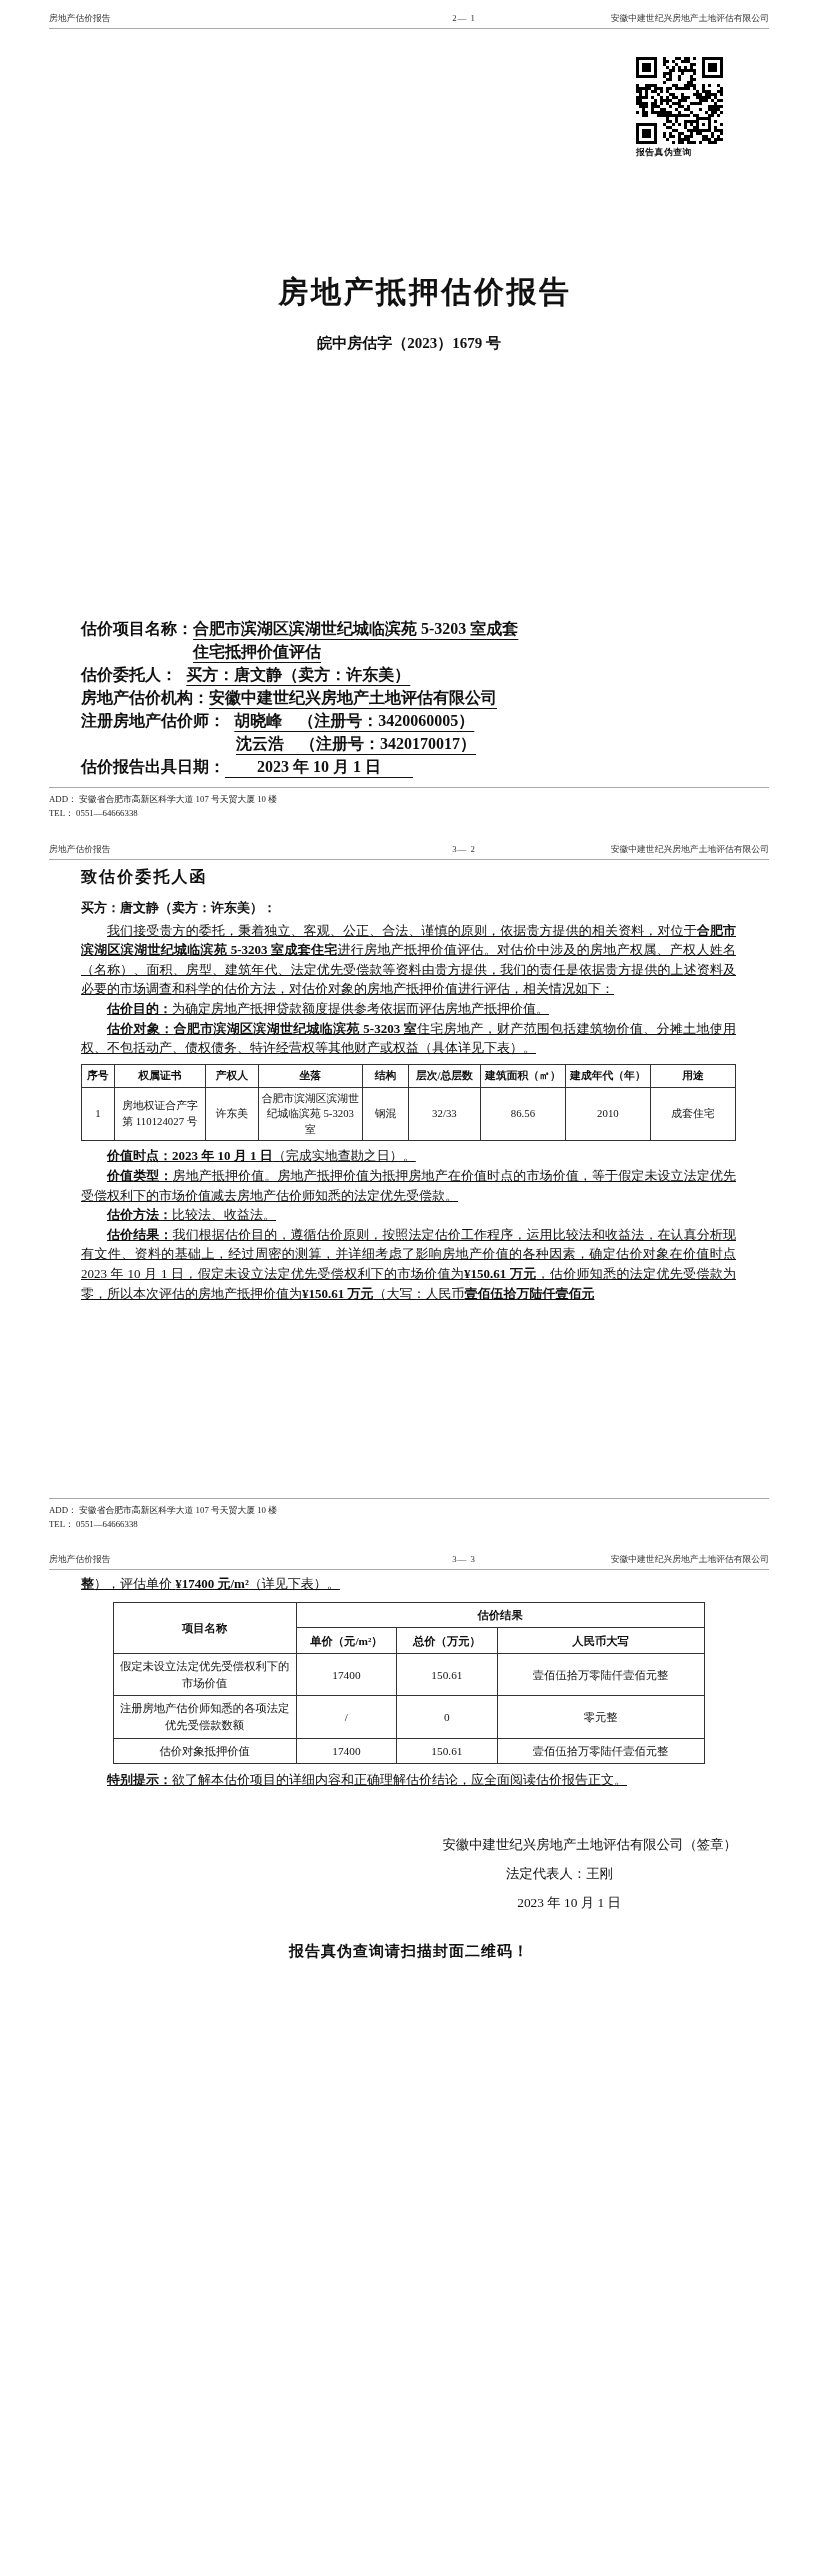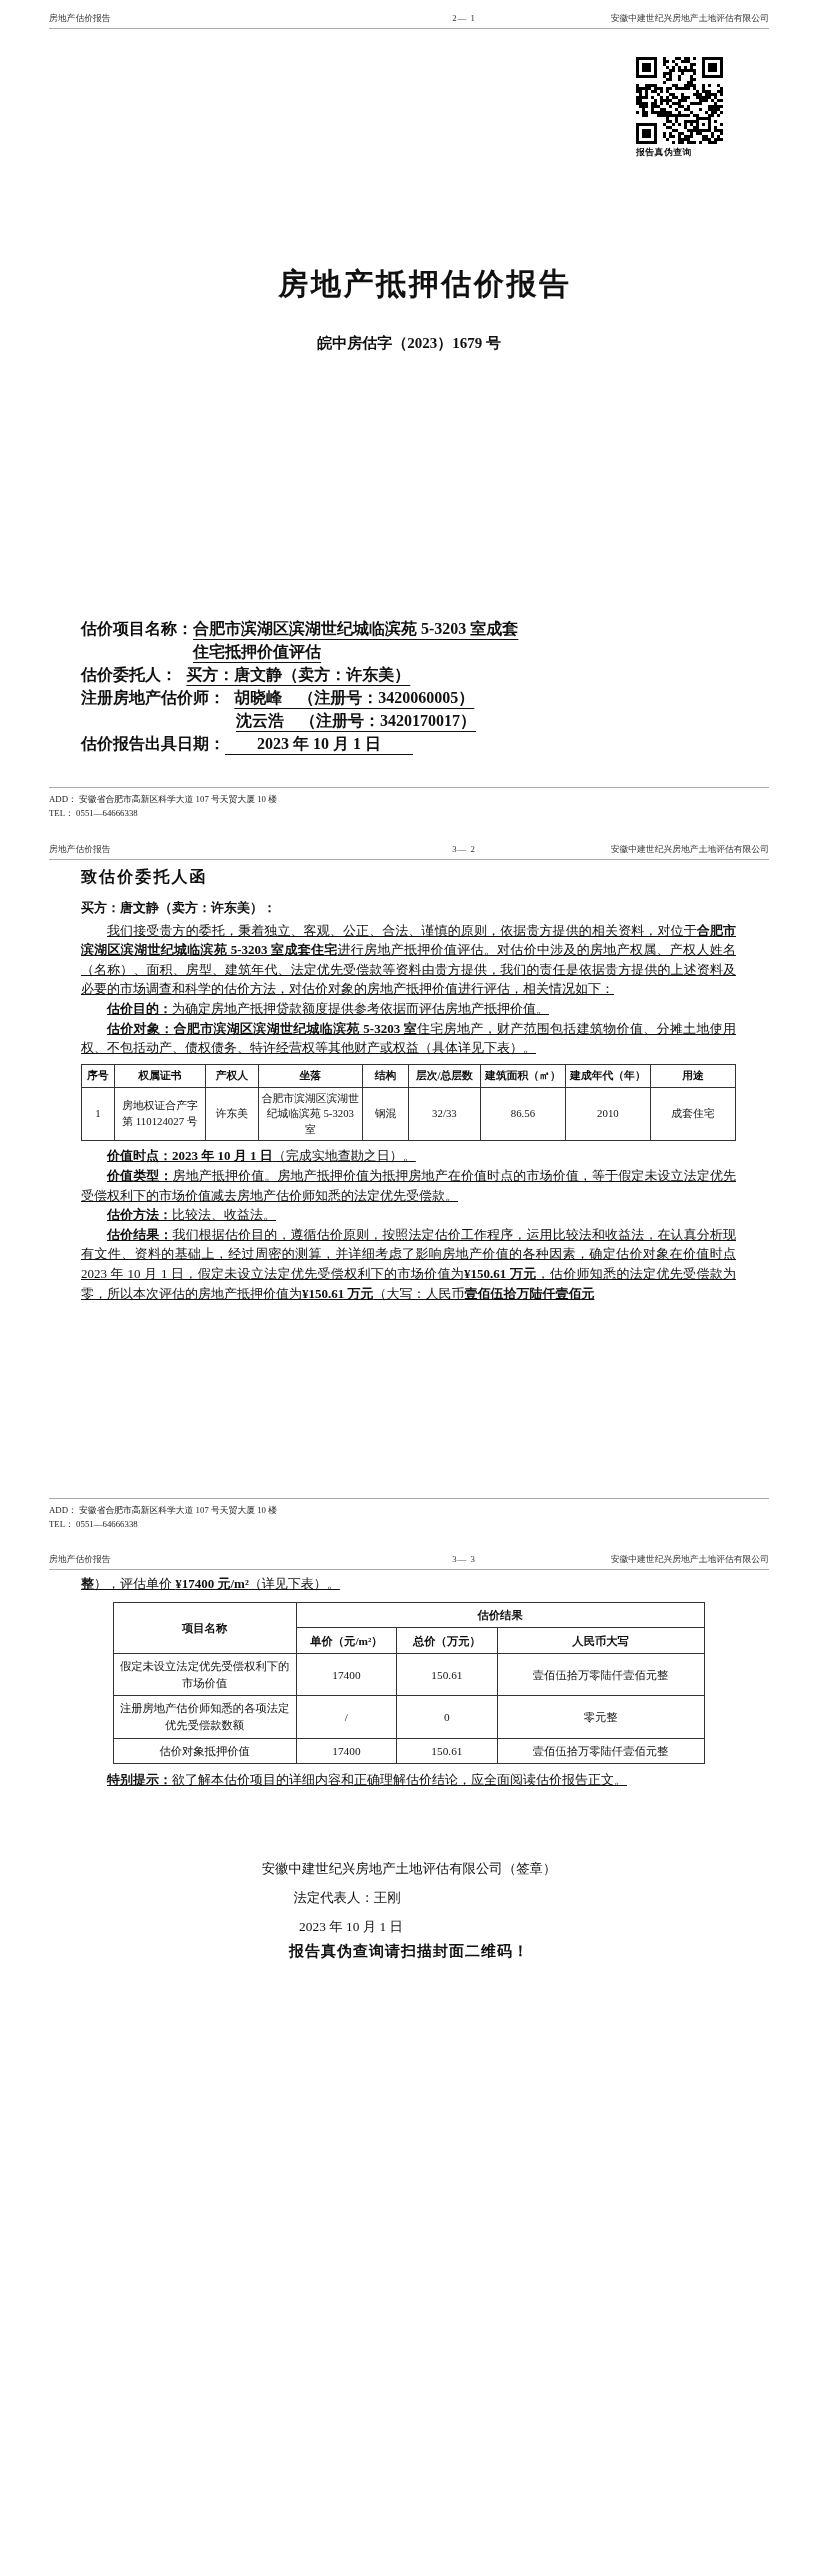--- a/index.html
+++ b/index.html
@@ -21,21 +21,21 @@
   .phead .h-mid   { position: absolute; left: 56%; top: 1px; letter-spacing: 1px; }
   .phead .h-right { position: absolute; right: 0; top: 1px; }
   .pfoot { position: absolute; left: 49px; right: 49px; bottom: 11.3px;
            border-top: 0.5px solid #a9a9a9; padding-top: 3.6px; font-size: 8.8px;
            line-height: 1.6; color: #222; }
 
   
   #qr-block { position: absolute; top: 57px; right: 95px; width: 87px; }
   #qr-block svg { width: 87px; height: 87px; display: block; background: #fff; }
   .qr-caption { margin-top: 3.1px; font-size: 8.8px; font-weight: bold; letter-spacing: 0.5px; }
-  .report-title { position: absolute; top: 264px; left: 0; width: 100%; margin: 0;
+  .report-title { position: absolute; top: 272px; left: 0; width: 100%; margin: 0;
                   text-align: center; font-size: 30px; font-weight: bold; letter-spacing: 2.6px; padding-left: 32px; }
   .report-no { position: absolute; top: 334px; left: 0; width: 100%;
                text-align: center; font-size: 15px; font-weight: bold; }
   .fields { position: absolute; top: 617px; left: 81px; width: 665px;
             font-size: 16px; font-weight: bold; line-height: 23px; }
   .fld { white-space: normal; }
   .f-project { width: 443px; padding-left: 112px; text-indent: -112px; }
   .f-ind2 { padding-left: 155px; }
   .u { text-decoration: underline; text-underline-offset: 4.6px; text-decoration-thickness: 0.5px; }
   .gap { margin-left: 9.3px; }
@@ -59,21 +59,21 @@
                      vertical-align: middle; text-indent: 0; }
   .tbl th { font-weight: bold; }
 
   table.rtbl { border-collapse: collapse; width: 592px; margin: 8.2px auto 6.2px auto;
                font-size: 11.3px; line-height: 16.5px; text-indent: 0; }
   .rtbl th, .rtbl td { border: 0.5px solid #333; padding: 4.1px 5.2px; text-align: center;
                        vertical-align: middle; }
   .rtbl th { font-weight: bold; }
 
   .sig-block { position: absolute; top: 289px; right: 81px; left: 81px;
-               text-align: center; font-size: 13.4px; line-height: 29px; margin-top: 24px; }
+               text-align: right; font-size: 13.4px; line-height: 29px; }
   .sig-rep  { margin-right: 124px; }
   .sig-date { margin-right: 116px; }
   .qr-note { position: absolute; top: 401px; left: 0; width: 100%;
              text-align: center; font-size: 15px; font-weight: bold; letter-spacing: 1px; }
 </style>
 </head>
 <body>
 
 <div id="canvas">
 
@@ -407,20 +407,23 @@
     <div class="report-no">皖中房估字（2023）1679 号</div>
 
     <div class="fields">
       <div class="fld f-project">
         <span>估价项目名称：</span><span class="u">合肥市滨湖区滨湖世纪城临滨苑 5-3203 室成套住宅抵押价值评估</span>
       </div>
       <div class="fld">
         <span>估价委托人：</span><span class="u gap">买方：唐文静（卖方：许东美）</span>
       </div>
       <div class="fld">
+        <span>房地产估价机构：</span><span class="u">安徽中建世纪兴房地产土地评估有限公司</span>
+      </div>
+      <div class="fld">
         <span>注册房地产估价师：</span><span class="u gap">胡晓峰　（注册号：3420060005）</span>
       </div>
       <div class="fld f-ind2">
         <span class="u">沈云浩　（注册号：3420170017）</span>
       </div>
       <div class="fld">
         <span>估价报告出具日期：</span><span class="u">　　2023 年 10 月 1 日　　</span>
       </div>
     </div>
 

